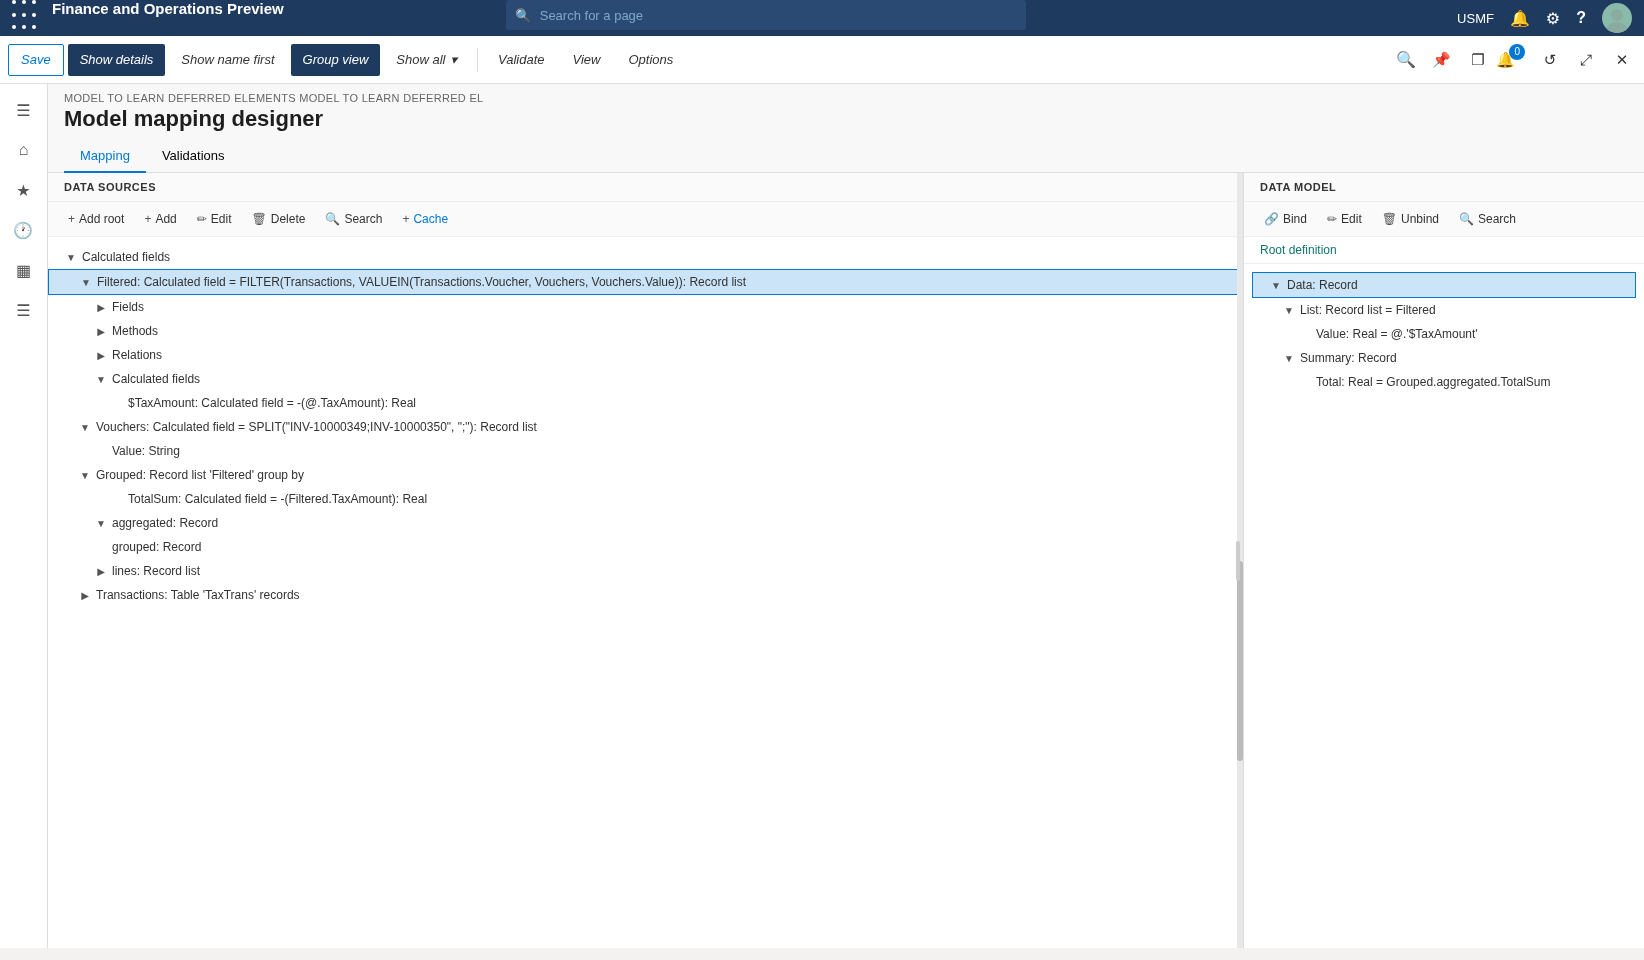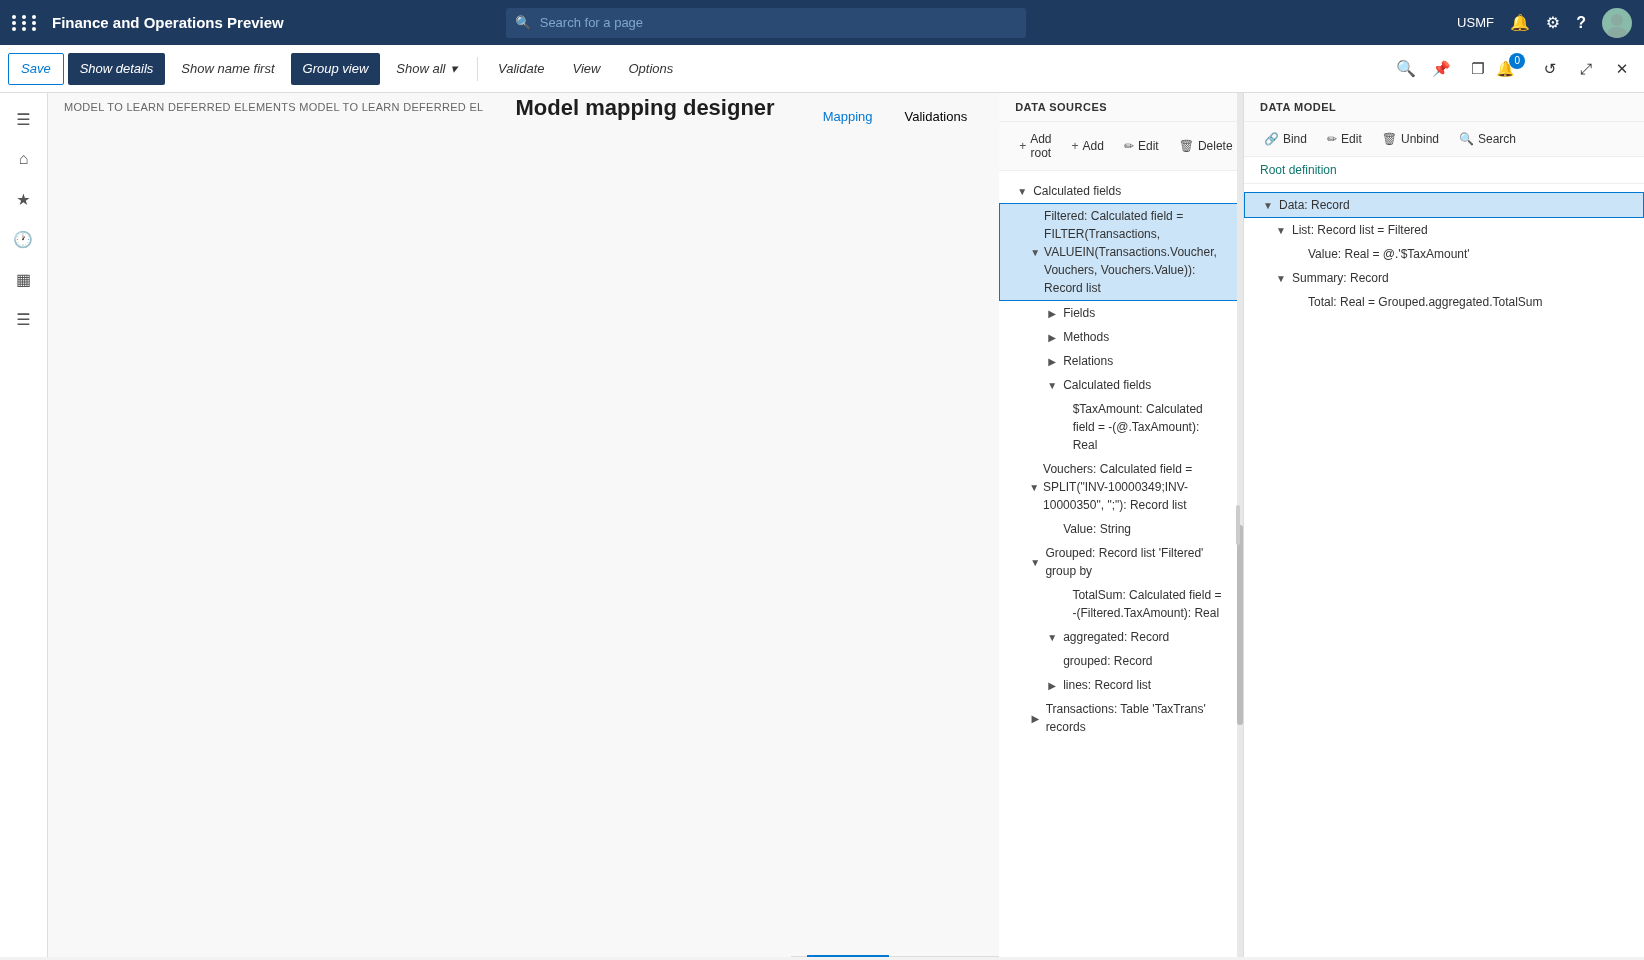--- a/index.html
+++ b/index.html
@@ -1,23 +1,22 @@
 <!DOCTYPE html>
 <html><head>
   <meta charset="utf-8">
   <style>
     * { box-sizing: border-box; margin: 0; padding: 0; }
     body { font-family: 'Segoe UI', Arial, sans-serif; font-size: 13px; background: #f3f2f1; color: #333; height: 960px; overflow: hidden; }
 
     
     .top-nav {
-      height: 45px;
+      height: 36px;
       background: #1e3a5f;
       display: flex;
-      align-items: center;
       padding: 0 12px;
       gap: 12px;
       color: white;
     }
     .top-nav-dots { display: grid; grid-template-columns: repeat(3,8px); gap: 2px; cursor: pointer; }
     .top-nav-dot { width: 4px; height: 4px; background: white; border-radius: 50%; }
     .top-nav-title { font-size: 15px; font-weight: 600; color: white; white-space: nowrap; }
     .top-nav-search {
       flex: 1;
       max-width: 520px;
@@ -84,21 +83,21 @@
       border-right: 1px solid #ddd;
       display: flex;
       flex-direction: column;
       align-items: center;
       padding-top: 8px;
       gap: 4px;
     }
     .sidebar-icon { width: 36px; height: 36px; display: flex; align-items: center; justify-content: center; cursor: pointer; border-radius: 3px; color: #555; font-size: 16px; }
 
     
-    .main-content { flex: 1; display: flex; flex-direction: row; overflow: hidden; background: #f8f8f8; }
+    .main-content { flex: 1; display: flex; flex-direction: column; overflow: hidden; background: #f8f8f8; }
 
     .breadcrumb-area {
       padding: 8px 16px 0;
       background: #f8f8f8;
     }
     .breadcrumb-text { font-size: 11px; color: #666; text-transform: uppercase; letter-spacing: 0.3px; }
     .page-title { font-size: 22px; font-weight: 600; color: #1e1e1e; margin-top: 2px; padding: 0 16px; }
 
     .tabs-area {
       display: flex;
@@ -209,21 +208,21 @@
       gap: 4px;
       border-bottom: 1px solid #eee;
       background: #fafafa;
     }
     .right-panel-label {
       padding: 6px 16px;
       font-size: 12px;
       color: #0f766e;
       border-bottom: 1px solid #eee;
     }
-    .right-tree { flex: 1; overflow-y: auto; padding: 8px 0; }
+    .right-tree { flex: 1; overflow-y: auto; padding: 8px 8px; }
 
     
     ::-webkit-scrollbar { width: 6px; height: 6px; }
     ::-webkit-scrollbar-track { background: #f1f1f1; }
     ::-webkit-scrollbar-thumb { background: #bbb; border-radius: 3px; }
   </style>
 </head>
 <body>
 
 <div class="top-nav">

